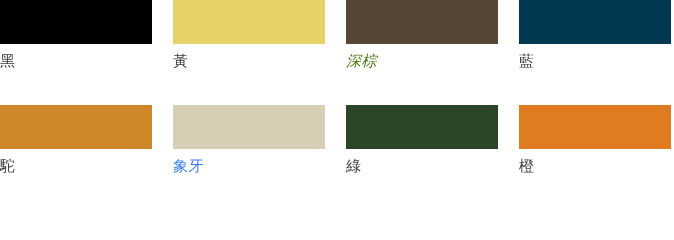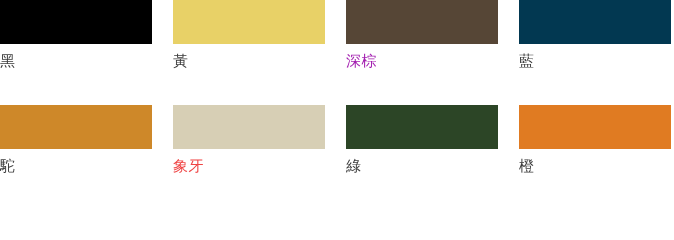--- a/index.html
+++ b/index.html
@@ -70,40 +70,40 @@
       <span class="swatch-label" style="color: rgb(59, 59, 59);">黑</span>
     </div>
 
     <div class="swatch-cell">
       <span class="swatch-chip" style="background-color: rgb(232, 209, 103);"></span>
       <span class="swatch-label" style="color: rgb(59, 59, 59);">黃</span>
     </div>
 
     <div class="swatch-cell">
       <span class="swatch-chip" style="background-color: rgb(86, 70, 54);"></span>
-      <span class="swatch-label" style="color: #a21caf;">深棕</span>
+      <span class="swatch-label" style="color: #4d7c0f; font-style: italic;">深棕</span>
     </div>
 
     <div class="swatch-cell">
       <span class="swatch-chip" style="background-color: rgb(2, 56, 81);"></span>
       <span class="swatch-label" style="color: rgb(59, 59, 59);">藍</span>
     </div>
 
   </div>
 
   <div class="swatch-row row-bottom">
 
     <div class="swatch-cell">
       <span class="swatch-chip" style="background-color: rgb(206, 136, 41);"></span>
       <span class="swatch-label" style="color: rgb(59, 59, 59);">駝</span>
     </div>
 
     <div class="swatch-cell">
       <span class="swatch-chip" style="background-color: rgb(215, 207, 181);"></span>
-      <span class="swatch-label" style="color: #ef4444;">象牙</span>
+      <span class="swatch-label" style="color: #3b82f6;">象牙</span>
     </div>
 
     <div class="swatch-cell">
       <span class="swatch-chip" style="background-color: rgb(44, 69, 38);"></span>
       <span class="swatch-label" style="color: rgb(59, 59, 59);">綠</span>
     </div>
 
     <div class="swatch-cell">
       <span class="swatch-chip" style="background-color: rgb(224, 123, 34);"></span>
       <span class="swatch-label" style="color: rgb(59, 59, 59);">橙</span>

